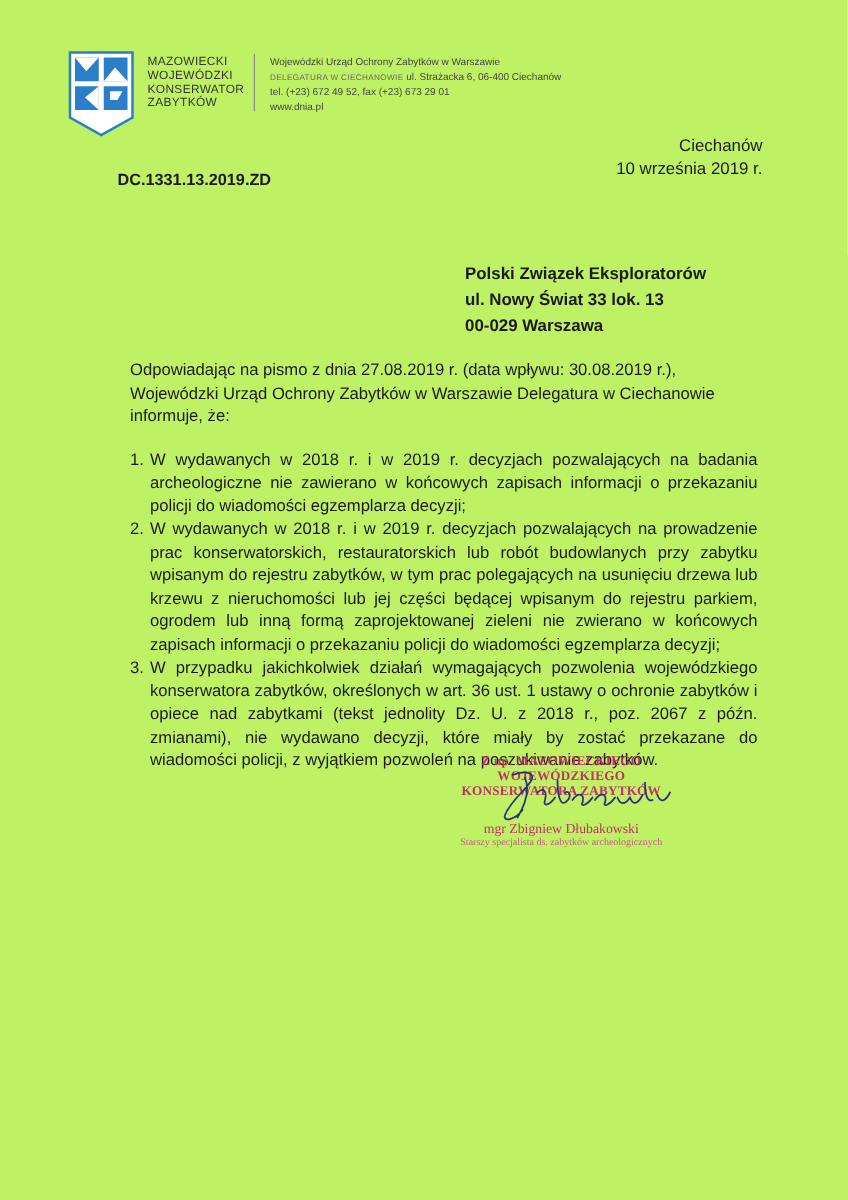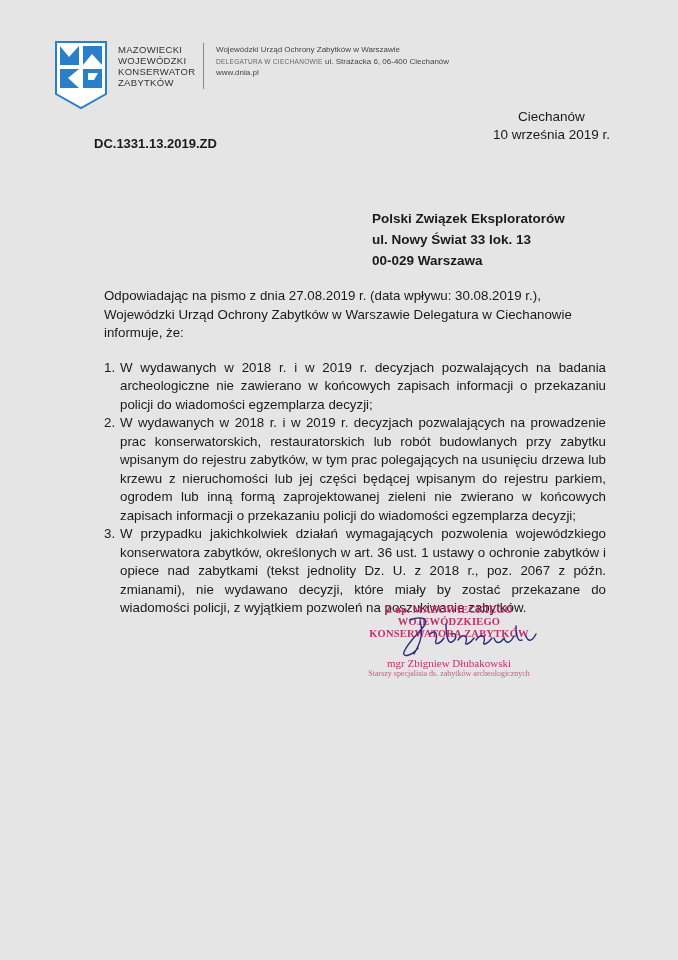--- a/index.html
+++ b/index.html
@@ -1,30 +1,30 @@
 <!DOCTYPE html>
 <html><head>
 <meta charset="utf-8">
 <style>
   html, body { margin: 0; padding: 0; background: #ffffff; }
   body { width: 678px; height: 960px; position: relative; overflow: hidden;
          font-family: "Liberation Sans", sans-serif; color: #1a1a1a; }
-  .page { position: absolute; inset: 0; background: #e5e5e5; }
+  .page { position: absolute; inset: 0; background: #bef264; }
 
   
   .logo { position: absolute; left: 54px; top: 40px; width: 54px; height: 70px; }
   .org-name { position: absolute; left: 118px; top: 44px; font-size: 9.5px; line-height: 11px;
               color: #333; letter-spacing: 0.3px; }
   .org-name div { white-space: nowrap; }
   .header-divider { position: absolute; left: 203px; top: 43px; width: 1px; height: 46px; background: #888; }
   .office { position: absolute; left: 216px; top: 44px; font-size: 8px; line-height: 11.5px; color: #444; }
   .office .small-caps { font-size: 6.5px; letter-spacing: 0.3px; color: #666; }
 
   
-  .place-date { position: absolute; right: 68px; top: 108px; text-align: center;
+  .place-date { position: absolute; right: 68px; top: 108px; text-align: right;
                 font-size: 13.5px; line-height: 18px; color: #1a1a1a; }
   .ref-number { position: absolute; left: 94px; top: 136px; font-size: 13px; font-weight: bold; text-align: right; }
 
   
   .addressee { position: absolute; left: 372px; top: 208px; font-size: 13.5px; font-weight: bold;
                line-height: 21px; }
 
   
   .body-text { position: absolute; left: 88px; top: 271px; width: 518px;
                font-size: 13.3px; line-height: 18.5px; }
@@ -68,20 +68,21 @@
   </div>
 
   <div class="header-divider"></div>
 
   <div class="office">
     <div>Wojewódzki Urząd Ochrony Zabytków w Warszawie</div>
     <div>
       <span class="small-caps">DELEGATURA W CIECHANOWIE</span>
       <span>ul. Strażacka 6, 06-400 Ciechanów</span>
     </div>
+    <div>tel. (+23) 672 49 52, fax (+23) 673 29 01</div>
     <div>www.dnia.pl</div>
   </div>
 
   <div class="place-date">
     <div>Ciechanów</div>
     <div>10 września 2019 r.</div>
   </div>
 
   <div class="ref-number">DC.1331.13.2019.ZD</div>
 

